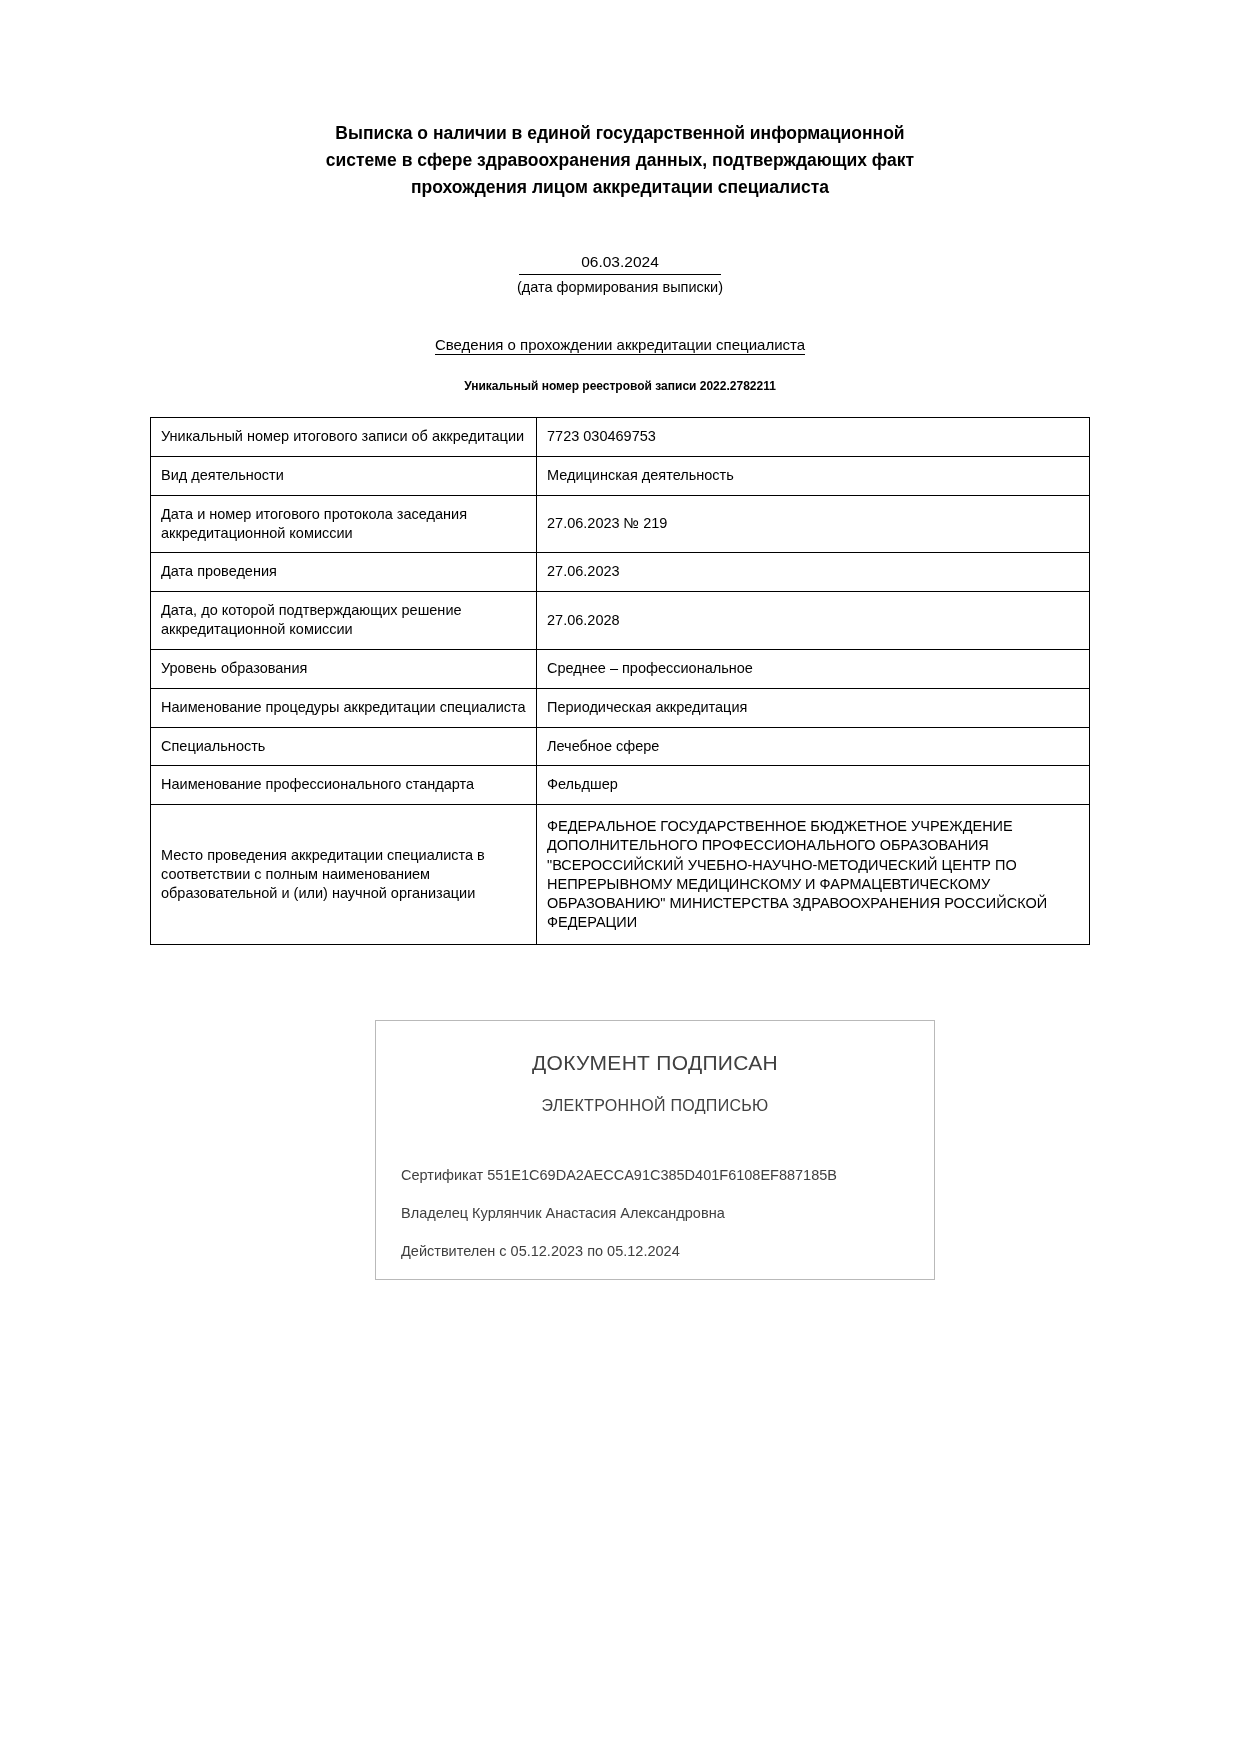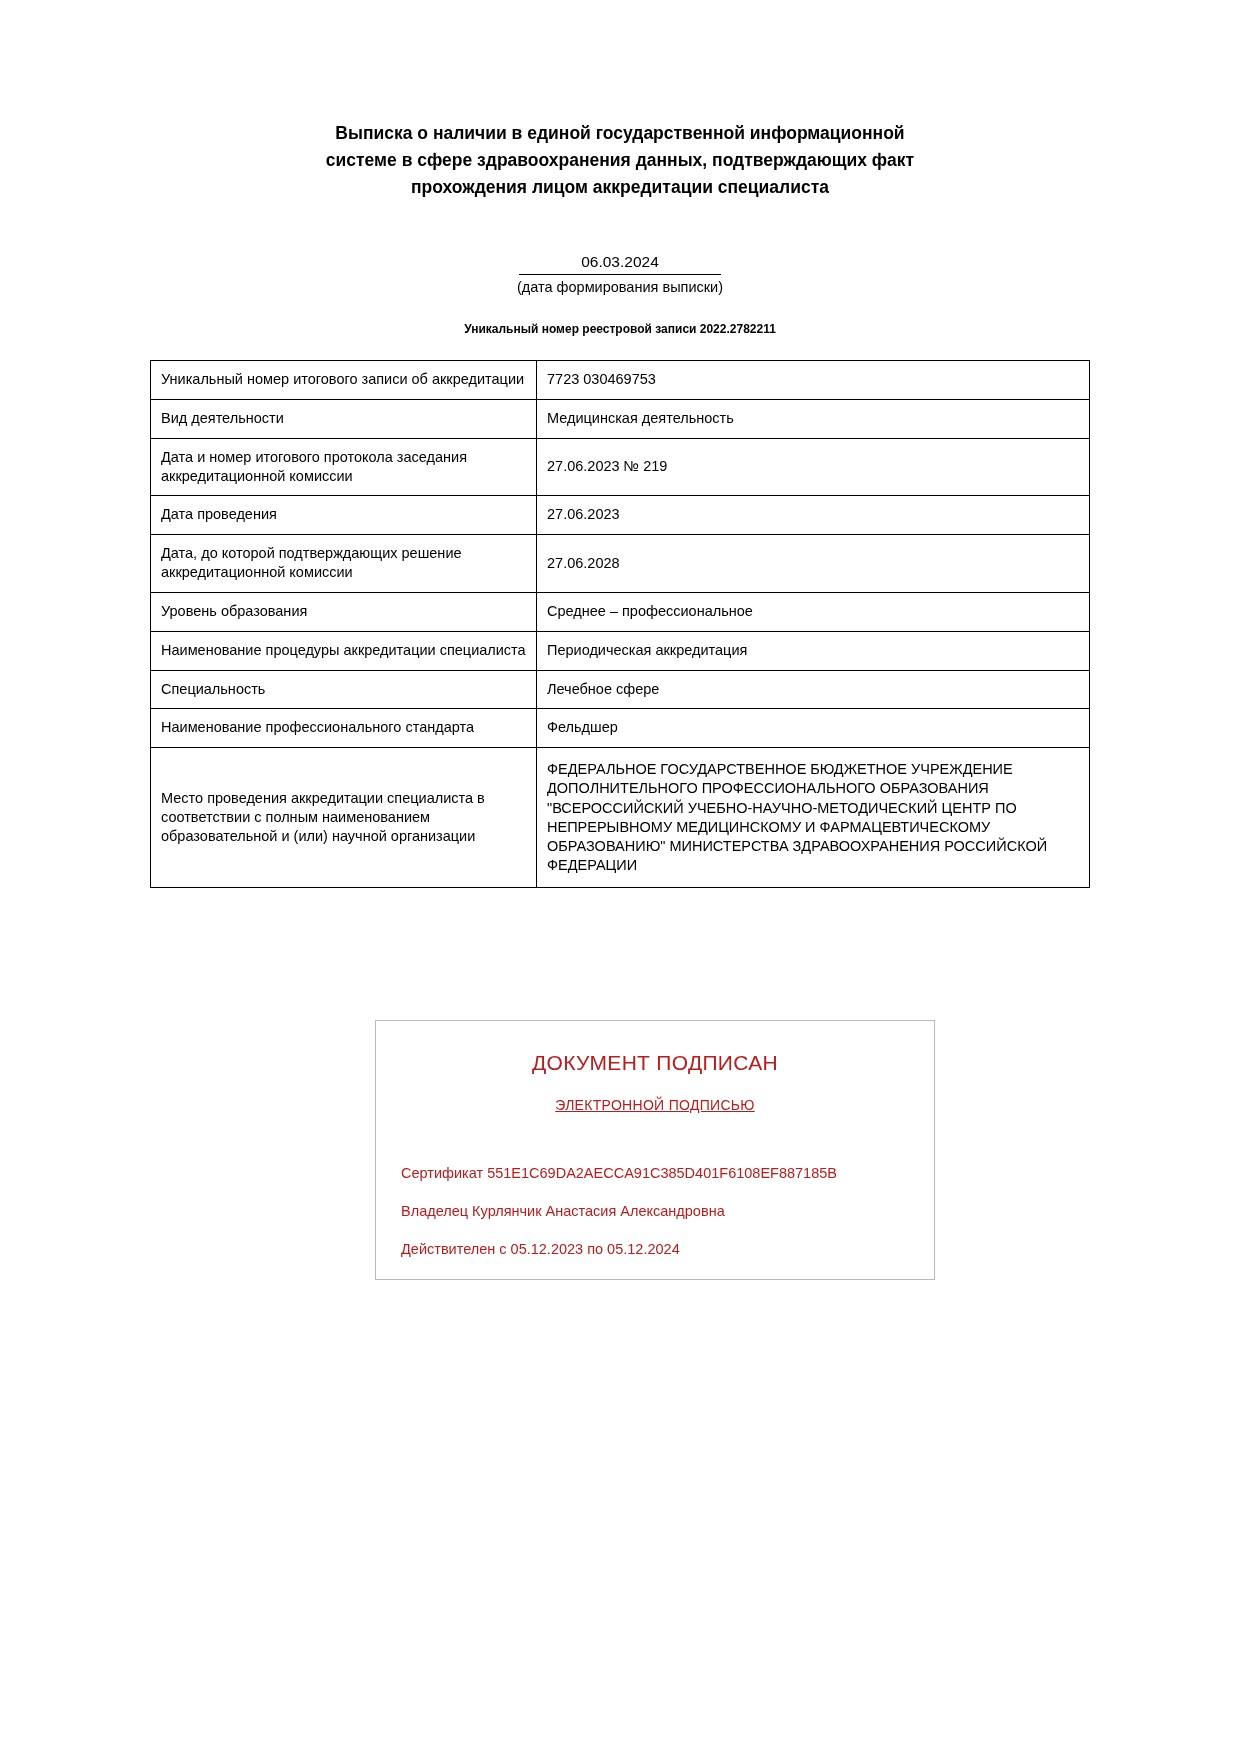--- a/index.html
+++ b/index.html
@@ -97,34 +97,33 @@
   table.info td.value.multiline { line-height: 1.32; }
 
   .signature-box {
     position: absolute;
     left: 375px;
     top: 1020px;
     width: 560px;
     height: 260px;
     border: 1px solid #b9b9b9;
     box-sizing: border-box;
-    color: #b91c1c;
+    color: #404040;
   }
   .sig-title {
     text-align: center;
     font-size: 21px;
     letter-spacing: 0.3px;
     margin-top: 30px;
   }
   .sig-title2 {
     text-align: center;
-    font-size: 14px;
+    font-size: 16px;
     letter-spacing: 0.3px;
     margin-top: 22px;
-    text-decoration: underline;
   }
   .sig-line {
     font-size: 14.5px;
     margin-left: 25px;
     margin-top: 0;
   }
   .sig-line.first { margin-top: 52px; }
   .sig-line.mid { margin-top: 22px; }
   .sig-line.last { margin-top: 22px; }
 </style>
@@ -140,20 +139,23 @@
   </div>
 
   <div class="date-block">
     <div class="date-line">
       <span class="date-value">06.03.2024</span>
       <span class="date-caption">(дата формирования выписки)</span>
     </div>
   </div>
 
 
+  <div class="section-heading">
+    <span>Сведения о прохождении аккредитации специалиста</span>
+  </div>
 
   <div class="record-number">Уникальный номер реестровой записи 2022.2782211</div>
 
   <table class="info">
     <tbody>
       <tr>
         <td class="label">Уникальный номер итогового записи об аккредитации</td>
         <td class="value">7723 030469753</td>
       </tr>
       <tr>

